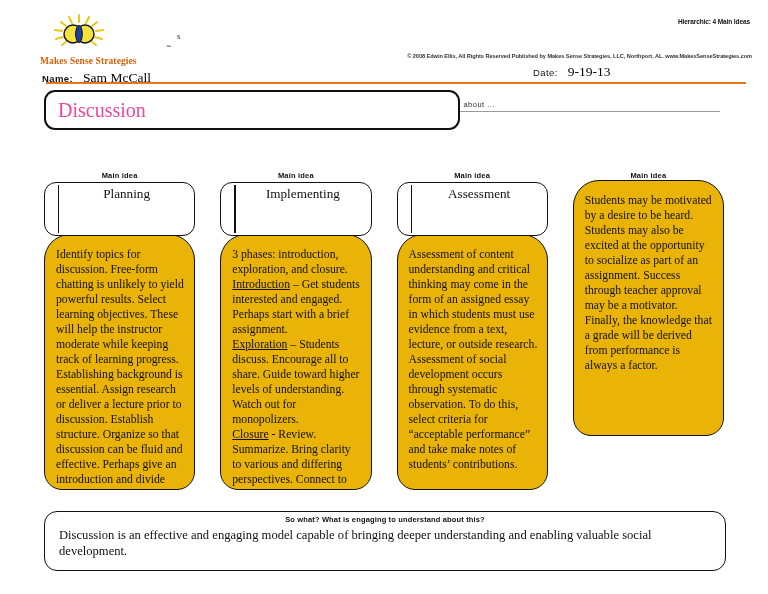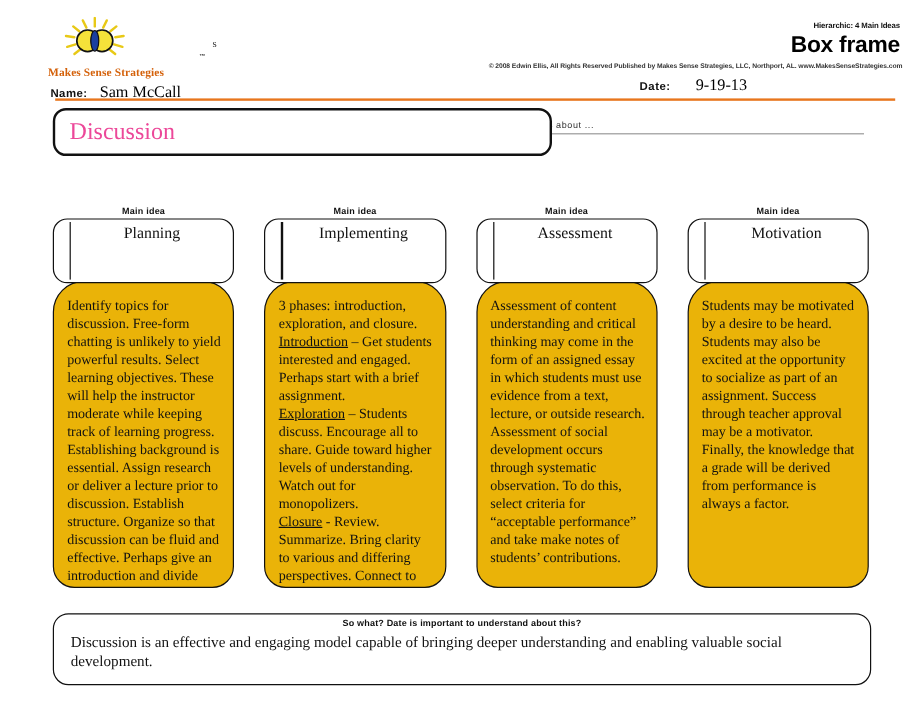--- a/index.html
+++ b/index.html
@@ -124,30 +124,30 @@
   }
   .date-row {
     position: absolute;
     left: 497px;
     top: 62px;
     white-space: nowrap;
   }
   .date-label {
     font-family: "Liberation Sans", sans-serif;
     font-size: 9.5px;
-    font-weight: bold;
+    font-weight: normal;
     color: #111;
     letter-spacing: 0.4px;
     padding-left: 36px;
   }
   .date-value {
     font-family: "Liberation Serif", serif;
     font-size: 13.5px;
     color: #000;
-    margin-left: 17px;
+    margin-left: 6px;
   }
   .orange-rule {
     position: absolute;
     left: 46px;
     top: 82px;
     width: 700px;
     height: 2px;
     background: #e8761d;
   }
 
@@ -341,21 +341,20 @@
       <div class="brand-name">Makes Sense Strategies</div>
       <div class="name-row">
         <span class="name-label">Name:</span>
         <span class="name-value">Sam McCall</span>
       </div>
     </div>
 
     <div class="stray-s">s</div>
 
     <div class="hierarchic">Hierarchic: 4 Main Ideas</div>
-    <div class="frame-title">Box frame</div>
     <div class="copyright">© 2008 Edwin Ellis, All Rights Reserved   Published by Makes Sense Strategies, LLC, Northport, AL.   www.MakesSenseStrategies.com</div>
 
     <div class="date-row">
       <span class="date-label">Date:</span>
       <span class="date-value">9-19-13</span>
     </div>
 
     <div class="orange-rule"></div>
   </div>
 
@@ -399,29 +398,25 @@
         <div class="mainidea-divider"></div>
         <div class="mainidea-text">Assessment</div>
       </div>
       <div class="detail-box">
         <div class="detail-text">Assessment of content understanding and critical thinking may come in the form of an assigned essay in which students must use evidence from a text, lecture, or outside research. Assessment of social development occurs through systematic observation. To do this, select criteria for “acceptable performance” and take make notes of students’ contributions.</div>
       </div>
     </div>
 
     <div class="column">
       <div class="mainidea-label">Main idea</div>
-      <div class="mainidea-box">
-        <div class="mainidea-divider"></div>
-        <div class="mainidea-text">Motivation</div>
-      </div>
       <div class="detail-box">
         <div class="detail-text">Students may be motivated by a desire to be heard. Students may also be excited at the opportunity to socialize as part of an assignment. Success through teacher approval may be a motivator. Finally, the knowledge that a grade will be derived from performance is always a factor.</div>
       </div>
     </div>
 
   </div>
 
   <div class="sowhat-box">
-    <div class="sowhat-label">So what? Date is  important to understand about this?</div>
+    <div class="sowhat-label">So what? What is  engaging to understand about this?</div>
     <div class="sowhat-text">Discussion is an effective and engaging model capable of bringing deeper understanding and enabling valuable social development.</div>
   </div>
 
 </div>
 
 </body></html>

